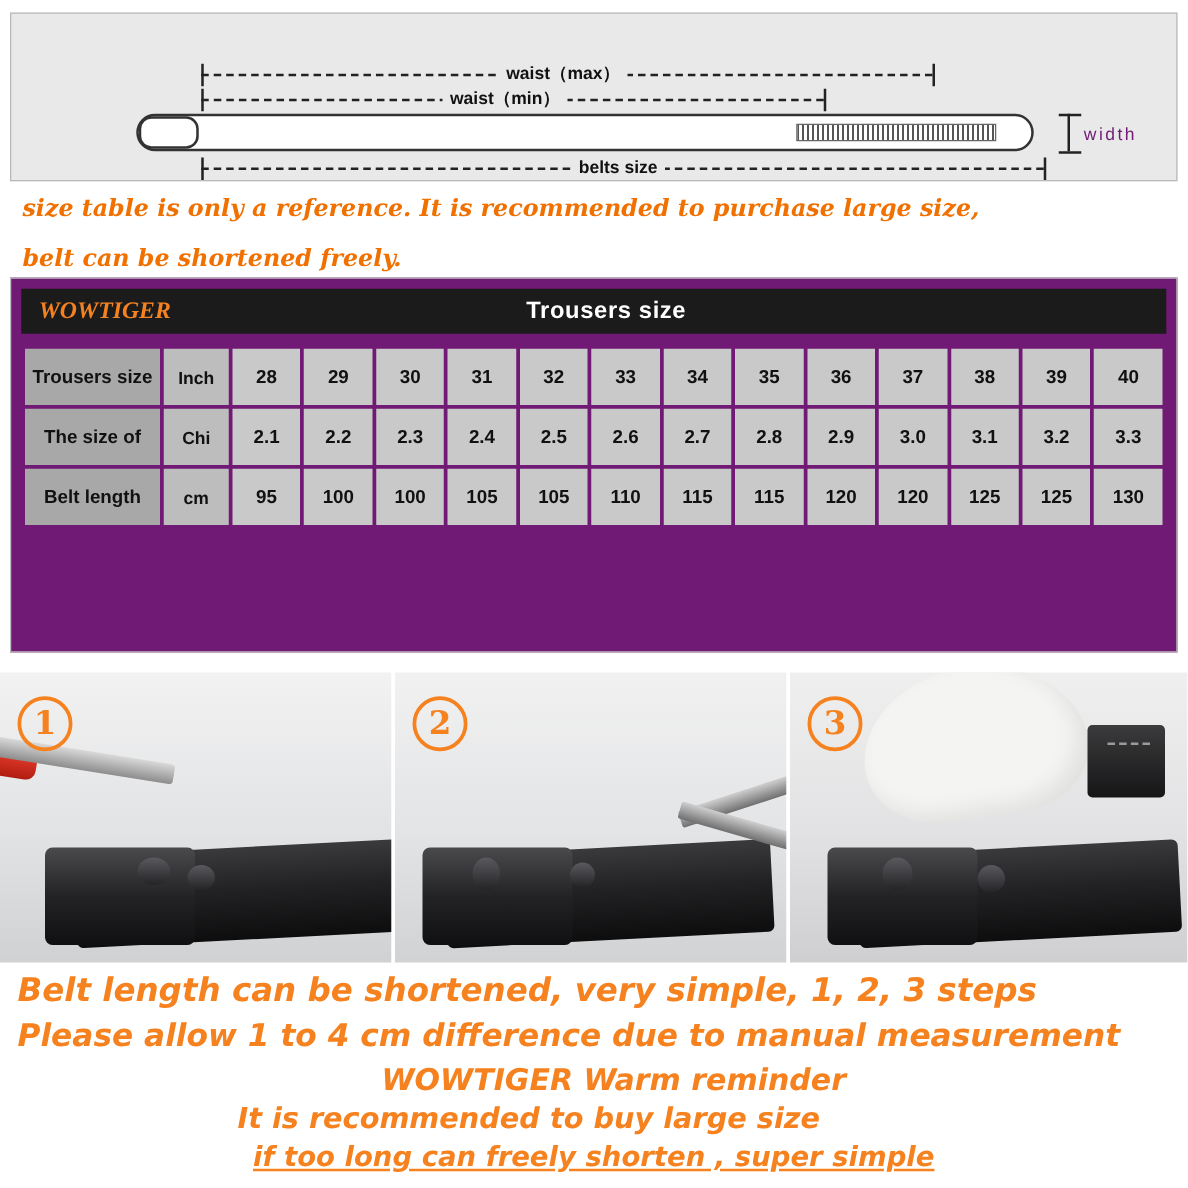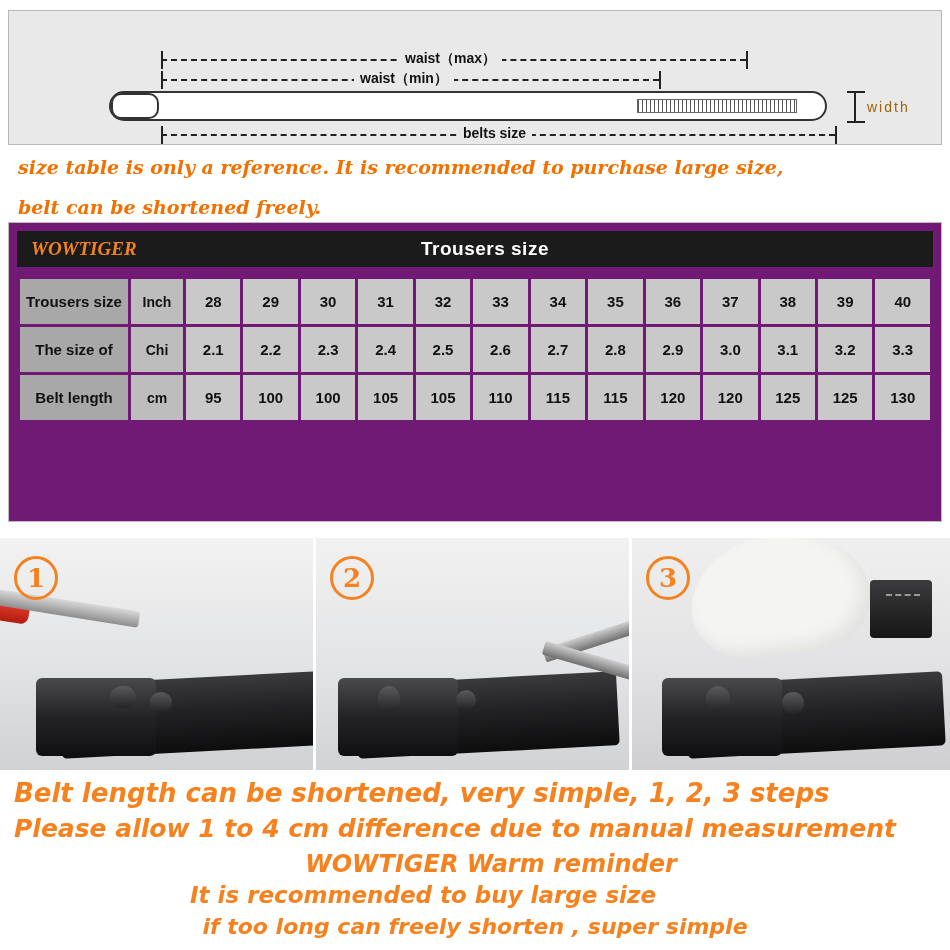--- a/index.html
+++ b/index.html
@@ -38,21 +38,21 @@
   .belt-teeth {
     position: absolute; left: 628px; top: 88px; width: 160px; height: 14px;
     background: repeating-linear-gradient(to right, #555 0 1px, #fff 1px 4px);
     border: 1px solid #666;
   }
   .width-bracket {
     position: absolute; left: 845px; top: 80px; width: 0; height: 30px;
     border-left: 2px solid #222;
   }
   .width-cap { position: absolute; width: 18px; border-top: 2px solid #222; left:838px; }
-  .width-label { position:absolute; left: 858px; top: 88px; font-size: 14px; letter-spacing: 2px; color:#a16207; }
+  .width-label { position:absolute; left: 858px; top: 88px; font-size: 14px; letter-spacing: 2px; color:#701a75; }
 
   
   .note {
     position: absolute; left: 18px; font-family: "DejaVu Serif", serif;
     font-style: italic; font-weight: bold; color: #f07000; font-size: 19px;
   }
   .note1 { top: 156px; }
   .note2 { top: 196px; }
 
   
@@ -143,21 +143,21 @@
   
   .bottom { position: absolute; left: 0; top: 772px; width: 950px; }
   .bline {
     color: #f5821f; font-family: "DejaVu Sans", sans-serif; font-weight: bold;
     font-style: italic; white-space: nowrap;
   }
   .b1 { position:absolute; left: 14px; top: 6px; font-size: 26px; }
   .b2 { position:absolute; left: 14px; top: 42px; font-size: 25px; }
   .b3 { position:absolute; left: 16px; top: 78px; width: 950px; text-align:center; font-size: 24px; }
   .b4 { position:absolute; left: 0; top: 110px; width: 846px; text-align:center; font-size: 23px; }
-  .b5 { position:absolute; left: 0; top: 142px; width: 950px; text-align:center; font-size: 22px; }
+  .b5 { position:absolute; left: 0; top: 142px; width: 950px; text-align:center; font-size: 22px; text-decoration: underline; }
 </style>
 </head>
 <body>
 
 <div class="page">
 
   <div class="diagram-panel">
 
     <div class="tick" style="left:152px; top:40px; height:18px;"></div>
     <div class="tick" style="left:737px; top:40px; height:18px;"></div>

